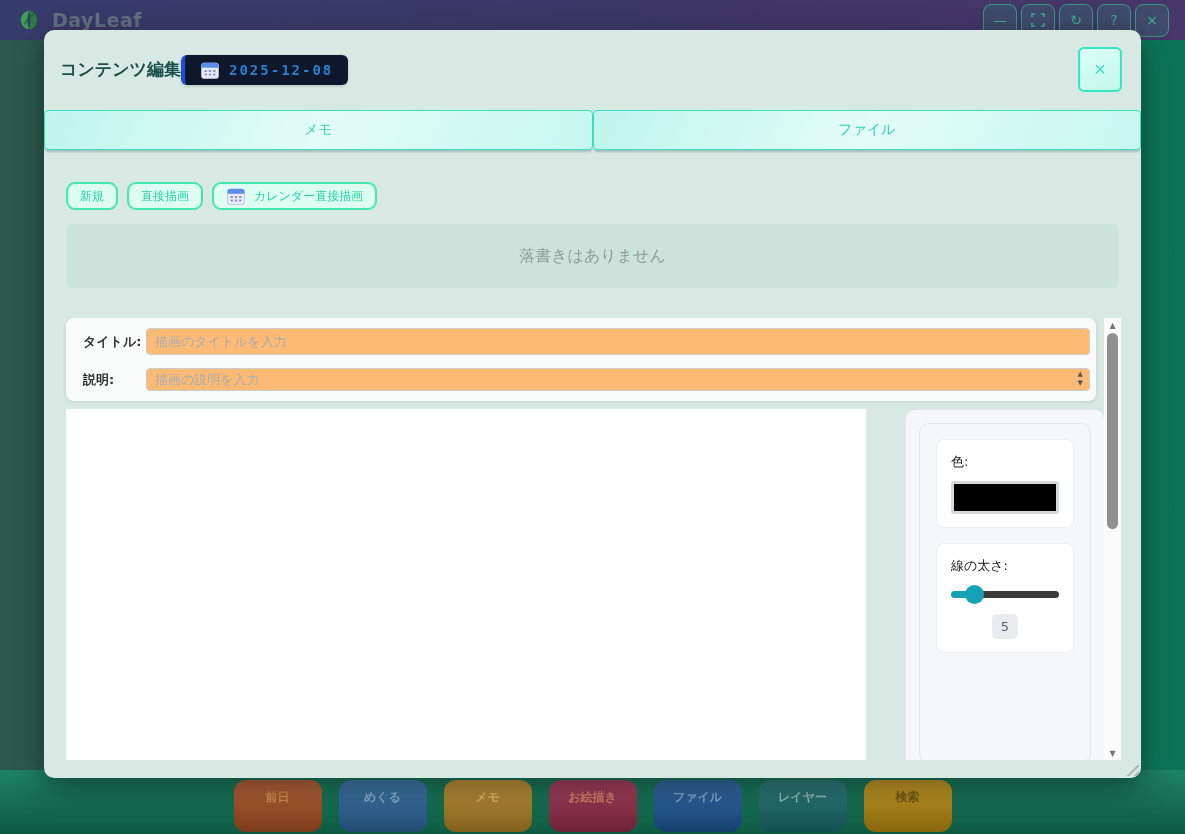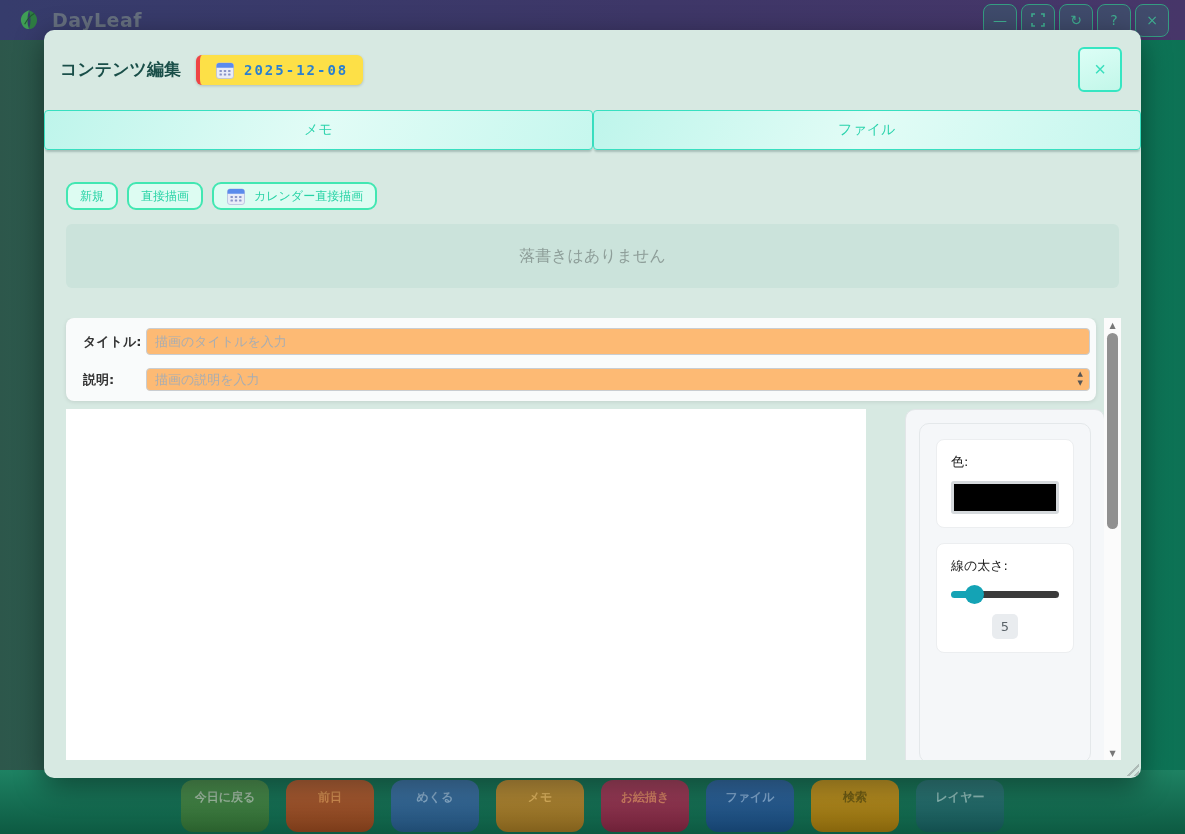--- a/index.html
+++ b/index.html
@@ -28,22 +28,22 @@
     text-align:center; padding-top:9px;
     background-image:linear-gradient(180deg,rgba(255,255,255,.10),rgba(0,0,0,.30)); }
 
   
   .modal { position:absolute; left:44px; top:30px; width:1097px; height:748px;
     background:#d7e9e2; border-radius:10px; box-shadow:0 8px 30px rgba(0,0,0,.45);
     z-index:5; overflow:hidden; }
 
   .m-header { display:flex; align-items:center; padding:17px 19px 0 16px; }
   .m-title { font-size:17px; font-weight:bold; color:#1a4f49; }
-  .date-btn { margin-left:15px; display:flex; align-items:center; gap:9px;
-    background:#fde047; border:none; border-left:4px solid #ef4444; border-radius:6px;
+  .date-btn { margin-left:0; display:flex; align-items:center; gap:9px;
+    background:#0f172a; border:none; border-left:4px solid #1d4ed8; border-radius:6px;
     padding:5px 15px; box-shadow:0 1px 3px rgba(0,0,0,.18);
     color:#2a7fd0; font-family:"DejaVu Sans Mono","Liberation Mono",monospace;
     font-weight:bold; font-size:14px; letter-spacing:2px; }
   .m-close { margin-left:auto; width:44px; height:45px;
     background:linear-gradient(160deg,#dcfef6,#c2f7e9); border:2px solid #36e6c2;
     border-radius:6px; color:#38dfbd; font-size:20px;
     display:flex; align-items:center; justify-content:center; }
 
   .tabs { display:flex; margin-top:18px; }
   .tab { flex:1; height:40px; display:flex; align-items:center; justify-content:center;
@@ -142,28 +142,27 @@
       </div>
     <div class="win-btn">
         <span>×</span>
       </div>
   </div>
 </div>
 
 <div class="appbg"></div>
 
 <div class="bottombar">
-  <div class="bb-btn" style="background-color: rgb(60, 138, 64); color: rgb(157, 184, 160);">今日に戻る</div>
   <div class="bb-btn" style="background-color: rgb(176, 85, 36); color: rgb(208, 140, 80);">前日</div>
   <div class="bb-btn" style="background-color: rgb(45, 108, 164); color: rgb(134, 170, 200);">めくる</div>
   <div class="bb-btn" style="background-color: rgb(186, 138, 40); color: rgb(220, 178, 94);">メモ</div>
   <div class="bb-btn" style="background-color: rgb(158, 47, 80); color: rgb(207, 126, 98);">お絵描き</div>
   <div class="bb-btn" style="background-color: rgb(30, 94, 158); color: rgb(127, 166, 205);">ファイル</div>
+  <div class="bb-btn" style="background-color: rgb(26, 113, 112); color: rgb(138, 184, 180);">レイヤー</div>
   <div class="bb-btn" style="background-color: rgb(193, 145, 16); color: rgb(110, 92, 20);">検索</div>
-  <div class="bb-btn" style="background-color: rgb(26, 113, 112); color: rgb(138, 184, 180);">レイヤー</div>
 </div>
 
 <div class="modal">
 
   <div class="m-header">
     <span class="m-title">コンテンツ編集</span>
     <button class="date-btn">
       <svg class="cal-icon" width="20" height="20" viewBox="0 0 20 20">
         <rect x="1.5" y="3" width="17" height="15.5" rx="2.5" fill="#e9ecf8" stroke="#b6bedd" stroke-width="0.8"></rect>
         <path d="M1.5 5.5 a2.5 2.5 0 0 1 2.5 -2.5 h12 a2.5 2.5 0 0 1 2.5 2.5 v2.2 h-17 Z" fill="#5b8bec"></path>

